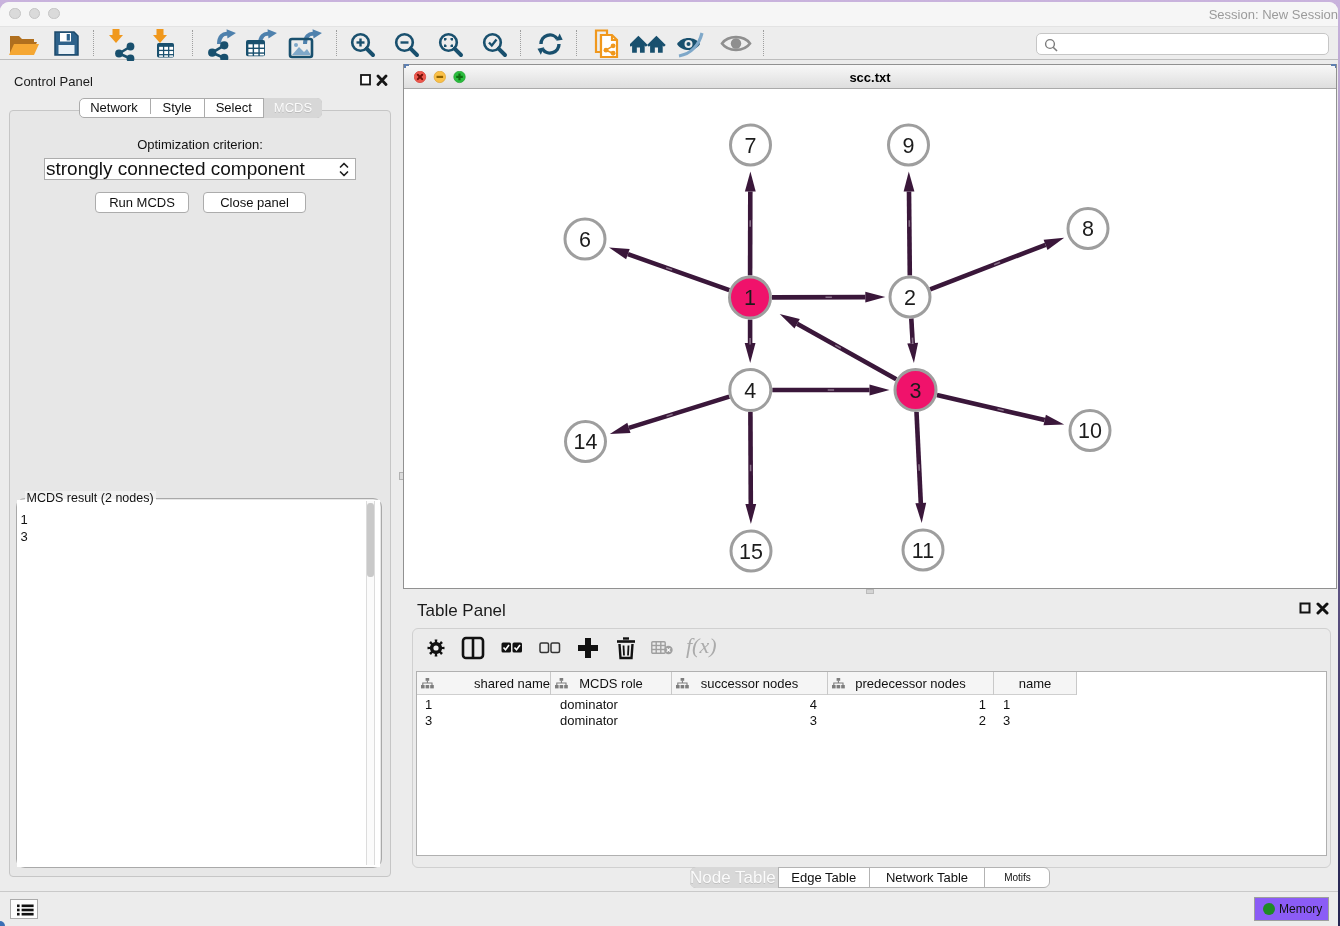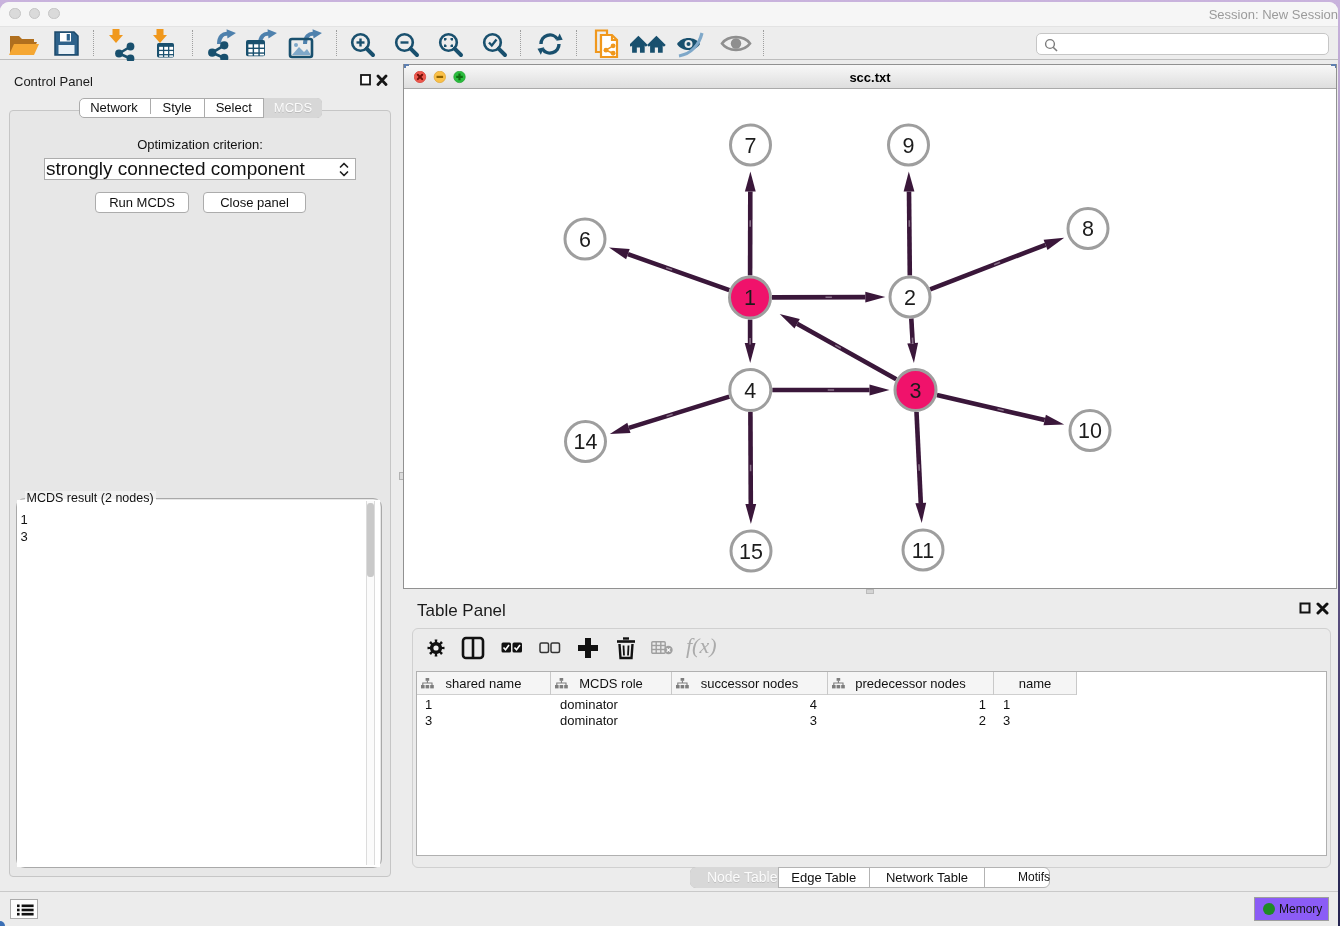--- a/index.html
+++ b/index.html
@@ -321,21 +321,21 @@
 <line x1="0.8" y1="4.5" x2="14.2" y2="4.5" stroke="#9f9f9f" stroke-width="1.4"></line>
 <line x1="0.8" y1="8.5" x2="14.2" y2="8.5" stroke="#9f9f9f" stroke-width="1.4"></line>
 <line x1="5.2" y1="0.8" x2="5.2" y2="12.2" stroke="#9f9f9f" stroke-width="1.4"></line>
 <line x1="9.8" y1="0.8" x2="9.8" y2="12.2" stroke="#9f9f9f" stroke-width="1.4"></line>
 <circle cx="17.5" cy="9" r="4.2" fill="#9f9f9f"></circle>
 <path d="M15.8,7.3 L19.2,10.7 M19.2,7.3 L15.8,10.7" stroke="#fff" stroke-width="1.2"></path>
   </svg>
 <div class="abs" style="left:686px;top:633px;font-family:&quot;Liberation Serif&quot;,serif;font-style:italic;font-size:22px;color:#ababab">f(x)</div>
 <div class="abs" style="left:416px;top:671px;width:911px;height:185px;background:#fff;border:1px solid #b0b0b0"></div>
 <div class="abs" style="left:417px;top:672px;width:660px;height:23px;background:#f5f5f5;border-bottom:1px solid #cfcfcf"></div>
-<div class="abs" style="left:417px;top:672px;width:134px;height:23px;border-right:1px solid #c9c9c9;font-size:13px;color:#111;text-align:center;line-height:24px">shared name</div>
+<div class="abs" style="left:417px;top:672px;width:134px;height:23px;border-right:1px solid #c9c9c9;font-size:13px;color:#111;text-align:right;line-height:24px">shared name</div>
 <svg class="hicon" viewBox="0 0 13 11" style="left:421px;top:678px;position:absolute">
 <rect x="4.6" y="0" width="3.6" height="2.8" fill="#7d7d7d"></rect>
 <path d="M6.4,2.8 L6.4,5 M1.8,7 L1.8,5 L11,5 L11,7" fill="none" stroke="#7d7d7d" stroke-width="1.1"></path>
 <rect x="0" y="7" width="3.6" height="3.4" fill="#7d7d7d"></rect>
     <rect x="4.6" y="7" width="3.6" height="3.4" fill="#7d7d7d"></rect>
     <rect x="9.2" y="7" width="3.6" height="3.4" fill="#7d7d7d"></rect>
   </svg>
 <div class="abs" style="left:551px;top:672px;width:121px;height:23px;border-right:1px solid #c9c9c9;font-size:13px;color:#111;text-align:center;line-height:24px">MCDS role</div>
 <svg class="hicon" viewBox="0 0 13 11" style="left:555px;top:678px;position:absolute">
 <rect x="4.6" y="0" width="3.6" height="2.8" fill="#7d7d7d"></rect>
@@ -365,24 +365,24 @@
 <div class="abs" style="left:560px;top:697px;font-size:13px;color:#111;line-height:16px">dominator</div>
 <div class="abs" style="left:672px;top:697px;width:145px;text-align:right;font-size:13px;color:#111;line-height:16px">4</div>
 <div class="abs" style="left:828px;top:697px;width:158px;text-align:right;font-size:13px;color:#111;line-height:16px">1</div>
 <div class="abs" style="left:1003px;top:697px;font-size:13px;color:#111;line-height:16px">1</div>
 <div class="abs" style="left:425px;top:713px;font-size:13px;color:#111;line-height:16px">3</div>
 <div class="abs" style="left:560px;top:713px;font-size:13px;color:#111;line-height:16px">dominator</div>
 <div class="abs" style="left:672px;top:713px;width:145px;text-align:right;font-size:13px;color:#111;line-height:16px">3</div>
 <div class="abs" style="left:828px;top:713px;width:158px;text-align:right;font-size:13px;color:#111;line-height:16px">2</div>
 <div class="abs" style="left:1003px;top:713px;font-size:13px;color:#111;line-height:16px">3</div>
 <div class="abs" style="left:690px;top:867px;width:360px;height:21px;background:#fff;border:1px solid #b3b3b3;border-radius:6px"></div>
-<div class="abs" style="left:690px;top:867px;width:88.5px;height:21px;background:#d8d8d8;color:#fbfbfb;text-shadow:0 1px 0 #c0c0c0;border-radius:6px 0 0 6px;border-right:1px solid #b3b3b3;font-size:14px;font-weight:500;text-align:right;line-height:21px">Node Table</div>
+<div class="abs" style="left:690px;top:867px;width:88.5px;height:21px;background:#d8d8d8;color:#fbfbfb;text-shadow:0 1px 0 #c0c0c0;border-radius:6px 0 0 6px;border-right:1px solid #b3b3b3;font-size:17px;font-weight:500;text-align:left;line-height:21px">Node Table</div>
 <div class="abs" style="left:778.5px;top:867px;width:91.5px;height:21px;color:#111;border-right:1px solid #b3b3b3;font-size:13px;font-weight:500;text-align:center;line-height:21px">Edge Table</div>
 <div class="abs" style="left:870px;top:867px;width:115px;height:21px;color:#111;border-right:1px solid #b3b3b3;font-size:13px;font-weight:500;text-align:center;line-height:21px">Network Table</div>
-<div class="abs" style="left:985px;top:867px;width:65px;height:21px;color:#111;border-radius:0 6px 6px 0;font-size:12px;font-weight:500;text-align:right;line-height:21px">Motifs</div>
+<div class="abs" style="left:985px;top:867px;width:65px;height:21px;color:#111;border-radius:0 6px 6px 0;font-size:10px;font-weight:500;text-align:center;line-height:21px">Motifs</div>
 <div class="abs" style="left:0;top:891px;width:1338px;height:33px;background:#ececec;border-top:1px solid #c9c9c9"></div>
 <div class="abs" style="left:10px;top:899px;width:28px;height:20px;background:#fdfdfd;border:1px solid #ababab">
 <svg style="position:absolute;left:5.5px;top:4px" width="17" height="12" viewBox="0 0 17 12">
 <rect x="0" y="0.5" width="2.6" height="2.6" fill="#111"></rect>
       <rect x="0" y="4.7" width="2.6" height="2.6" fill="#111"></rect>
       <rect x="0" y="8.9" width="2.6" height="2.6" fill="#111"></rect>
 <rect x="4.6" y="0.5" width="12" height="2.6" fill="#111"></rect>
       <rect x="4.6" y="4.7" width="12" height="2.6" fill="#111"></rect>
       <rect x="4.6" y="8.9" width="12" height="2.6" fill="#111"></rect>
 </svg>

